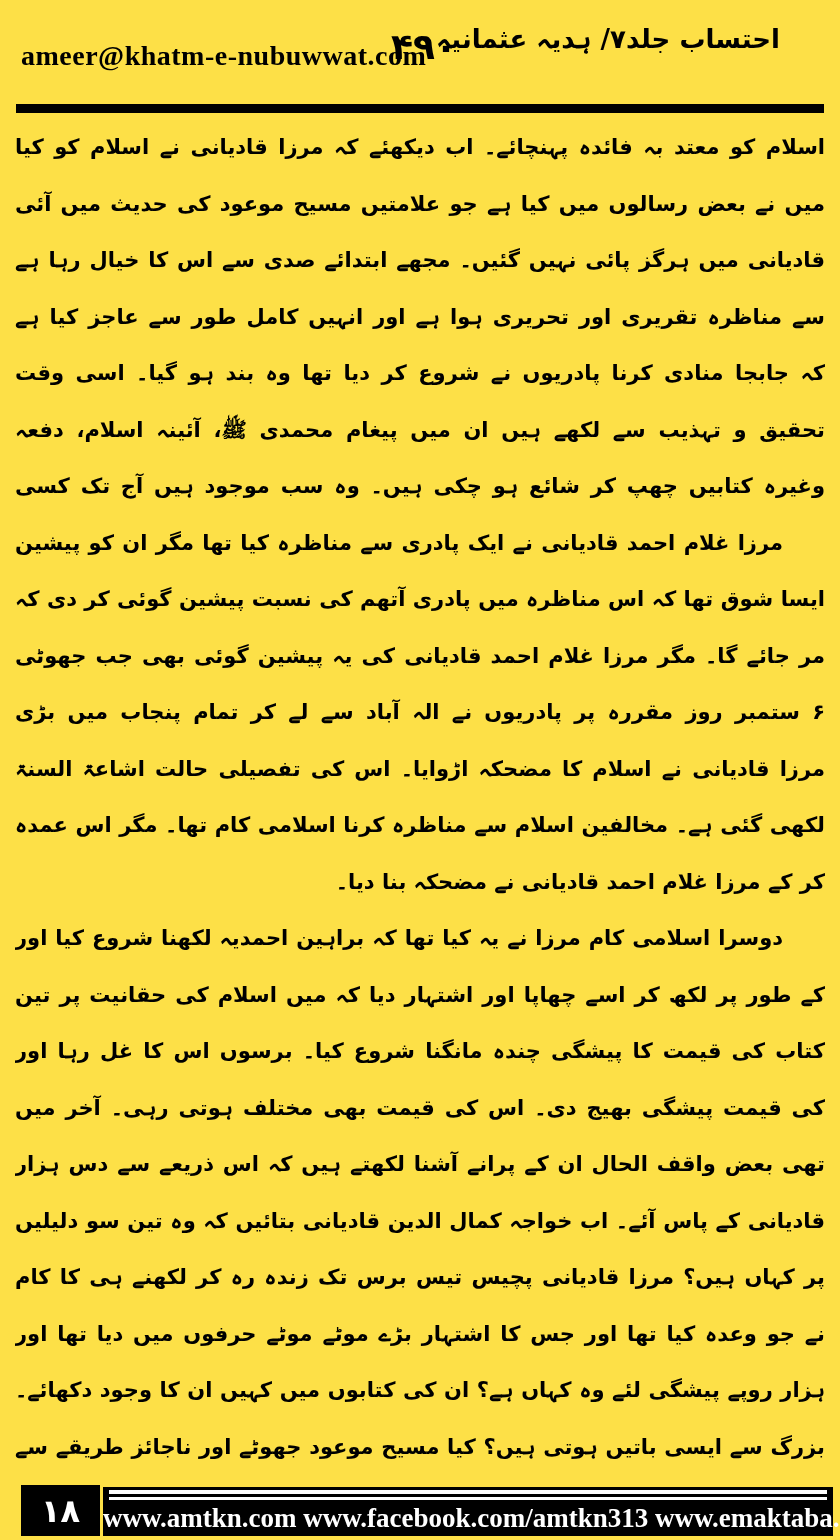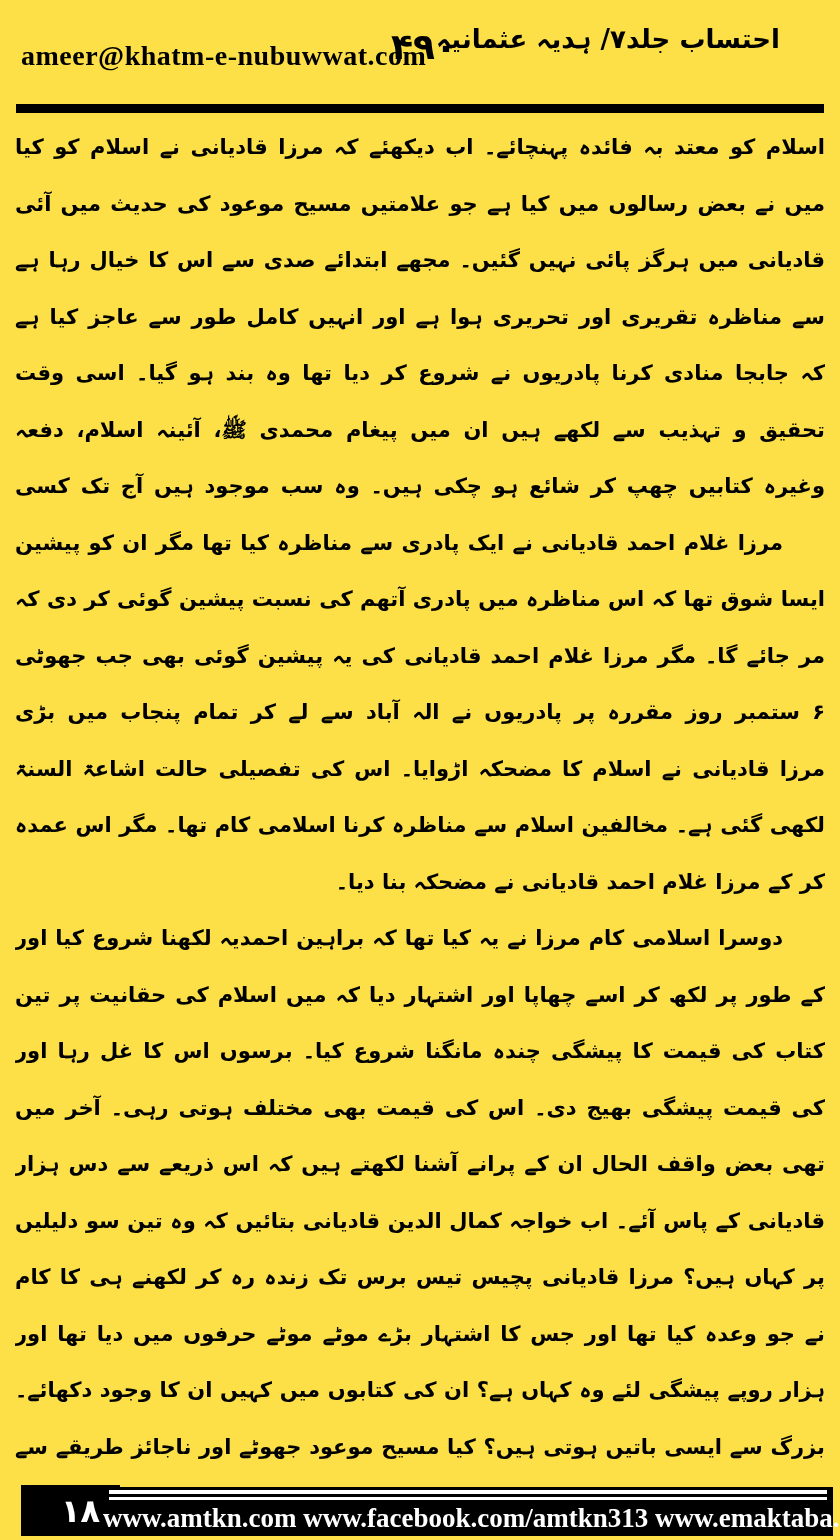--- a/index.html
+++ b/index.html
@@ -46,21 +46,21 @@
     overflow:hidden;
   }
   .line.para-start { text-indent:42px; }
   .line.para-end   { text-align:center; text-align-last:right; }
   
   .footer-numbox {
     position:absolute; left:21px; top:1485px;
     width:79px; height:51px; background:#000;
     display:flex; align-items:center; justify-content:center;
     color:#fff; font-family:"DejaVu Sans", sans-serif;
-    font-weight:bold; font-size:32px; direction:rtl;padding-left:20px;
+    font-weight:bold; font-size:32px; direction:rtl;
   }
   .footer-bar {
     position:absolute; left:103px; top:1487px;
     width:730px; height:49px; background:#000;
   }
   .footer-bar .rule1 { margin:3px 6px 0 6px; height:4px; background:#fff; }
   .footer-bar .rule2 { margin:3px 6px 0 6px; height:3px; background:#fff; }
   .footer-links {
     margin-top:2px;
     color:#fff; text-align:center;

